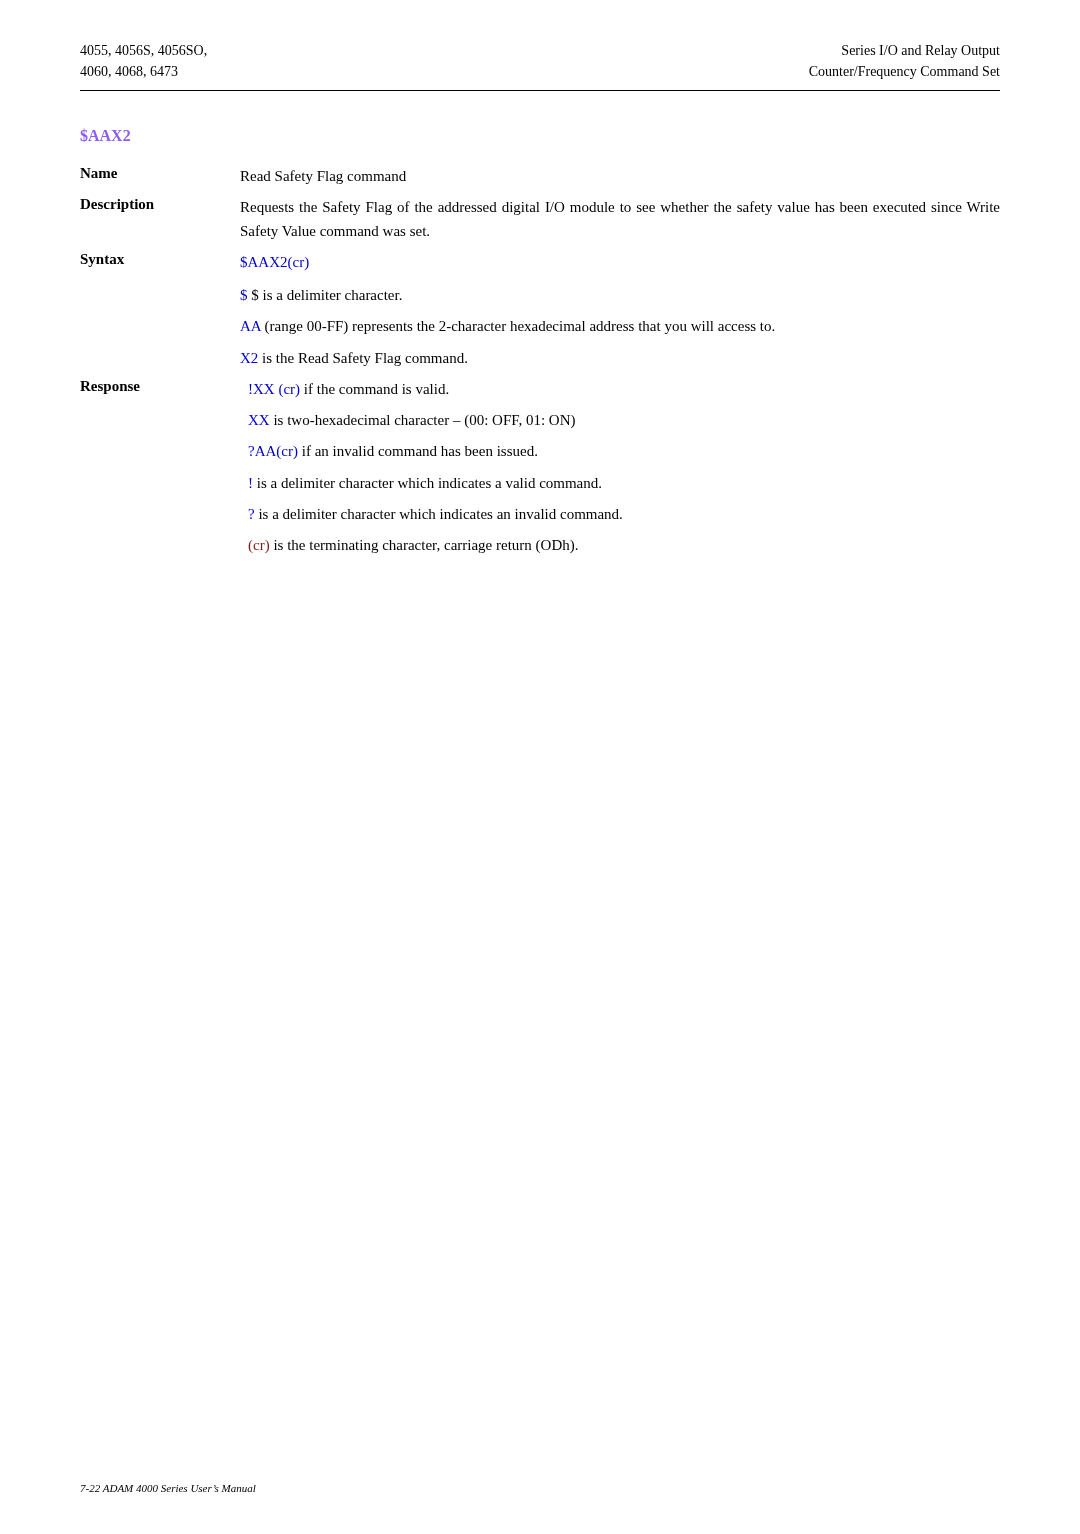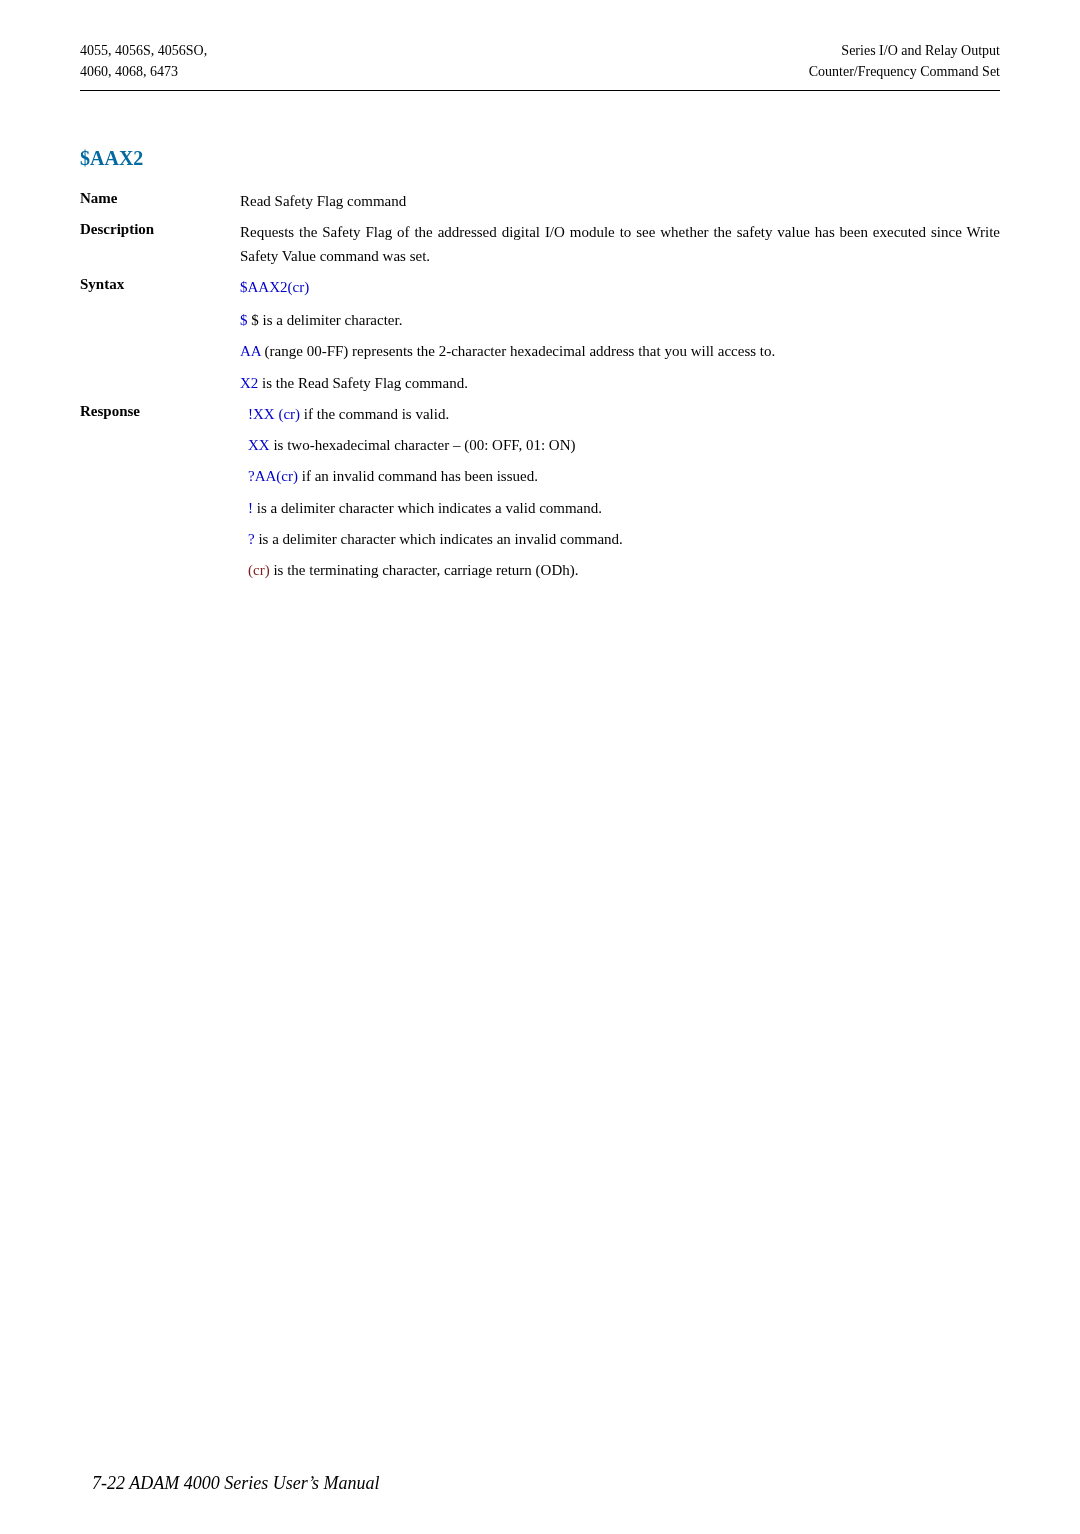--- a/index.html
+++ b/index.html
@@ -25,40 +25,40 @@
       position: relative;
     }
 
     
     .header {
       display: flex;
       justify-content: space-between;
       align-items: flex-start;
       border-bottom: 1.5px solid #000;
       padding-bottom: 8px;
-      margin-bottom: 56px;
+      margin-bottom: 36px;
     }
 
     .header-left {
       font-size: 14px;
       line-height: 1.5;
     }
 
     .header-right {
       font-size: 14px;
       text-align: right;
       line-height: 1.5;
     }
 
     
     .command-heading {
-      font-size: 20px;
+      font-size: 16px;
       font-weight: bold;
       margin-bottom: 16px;
-      color: #0369a1;
+      color: #8b5cf6;
     }
 
     
     .content-table {
       width: 100%;
       border-collapse: collapse;
     }
 
     .content-table tr {
       vertical-align: top;
@@ -115,22 +115,22 @@
     .response-block p {
       margin-bottom: 8px;
       text-align: justify;
       margin-left: 8px;
     }
 
     
     .footer {
       position: absolute;
       bottom: 40px;
-      left: 92px;
-      font-size: 18px;
+      left: 80px;
+      font-size: 11px;
       font-style: italic;
     }
   </style>
 </head>
 <body>
 
 <div class="page">
 
   <div class="header">
     <div class="header-left">

